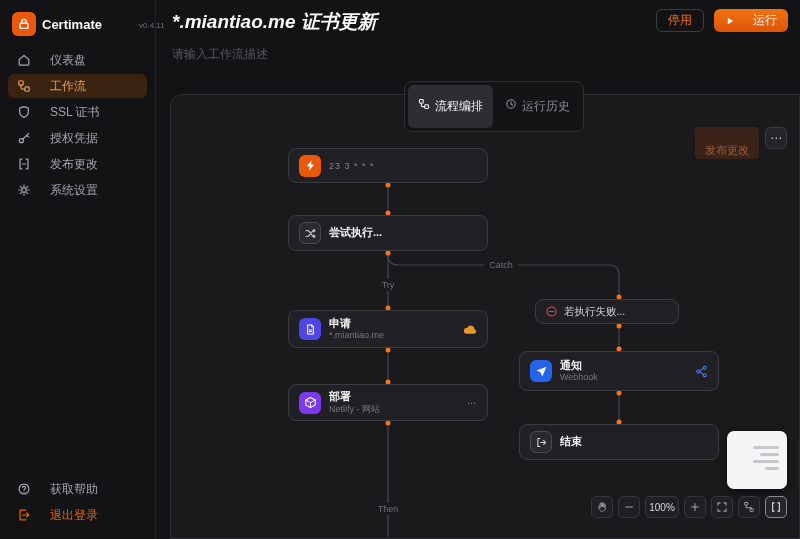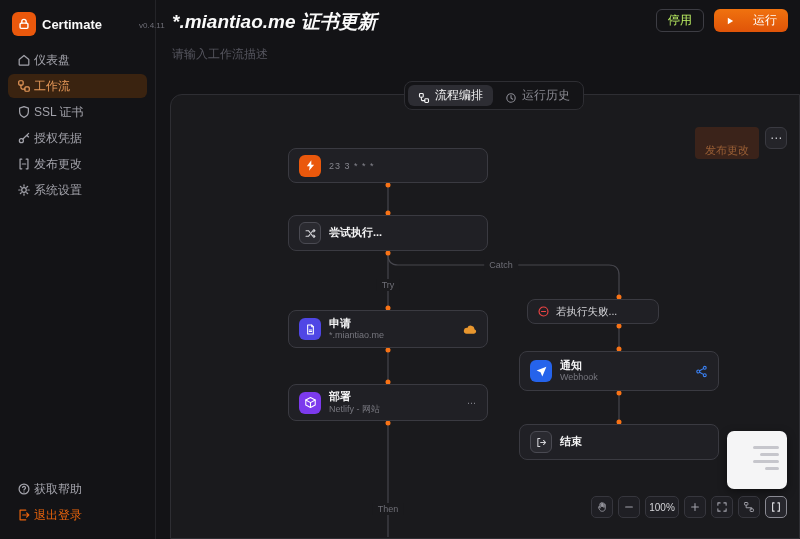--- a/index.html
+++ b/index.html
@@ -16,51 +16,51 @@
     position:absolute; left:0; top:0; width:156px; height:539px;
     background:#131316; border-right:1px solid #242428;
     display:flex; flex-direction:column; padding:10px 8px 10px;
   }
   .logo-row { display:flex; align-items:center; gap:6px; padding:2px 4px 12px; }
   .logo-badge { width:24px; height:24px; border-radius:6px; background:#ea580c;
     display:flex; align-items:center; justify-content:center; flex:none; }
   .app-name { font-size:13px; font-weight:bold; color:#fafafa; }
   .app-version { font-size:8px; color:#6f6f78; margin-top:2px;margin-left:31px; }
   .nav-item {
-    display:flex; align-items:center; gap:3px; height:24px; padding:0 8px;
+    display:flex; align-items:center; gap:19px; height:24px; padding:0 8px;
     border-radius:6px; font-size:12px; color:#a3a3ab; margin-bottom:2px; cursor:pointer;
   }
   .nav-item .ic { width:15px; height:15px; display:flex; align-items:center; justify-content:center; flex:none; }
   .nav-item.active { background:#3a2310; color:#e89a5a; }
   .nav-item.logout { color:#e8630c; }
   .sidebar-spacer { flex:1; }
 
   
   .header { position:absolute; left:156px; top:0; right:0; height:94px; }
   .page-title { position:absolute; left:16px; top:9px; font-size:19px; font-weight:600; color:#fafafa; white-space:nowrap;font-style:italic; }
   .page-desc { position:absolute; left:16px; top:46px; font-size:12px; color:#55555e; cursor:text; }
   .hdr-actions { position:absolute; right:12px; top:9px; display:flex; gap:10px; }
   .btn-ghost {
     height:23px; padding:0 11px; border:1px solid #3d3d44; border-radius:6px;
-    background:transparent; color:#bef264; font-size:12px; display:flex; align-items:center; cursor:pointer;
+    background:transparent; color:#f97316; font-size:12px; display:flex; align-items:center; cursor:pointer;
     font-family:inherit;
   }
   .btn-primary {
     height:23px; padding:0 11px; border:none; border-radius:6px;
     background:linear-gradient(#f0720f,#e05408); color:#fff; font-size:12px;
     display:flex; align-items:center; gap:18px; cursor:pointer; font-family:inherit;
   }
 
   
   .tabs {
     position:absolute; left:404px; top:81px; z-index:6;
     display:flex; gap:2px; background:#141417; border:1px solid #2e2e33;
     border-radius:8px; padding:3px;
   }
-  .tab { display:flex; align-items:flex-end; gap:5px; padding:2px 10px; border-radius:6px;
+  .tab { display:flex; align-items:flex-start; gap:5px; padding:13px 10px; border-radius:6px;
     font-size:12px; color:#8b8b93; cursor:pointer; white-space:nowrap; }
   .tab.active { background:#2d2d33; color:#f4f4f5; }
 
   
   .canvas {
     position:absolute; left:170px; top:94px; right:0; bottom:0;
     background:#1a1a1d; border:1px solid #2e2e33; border-radius:12px 0 0 0; overflow:hidden;
   }
   .wires { position:absolute; left:0; top:0; pointer-events:none; }
   .dot { position:absolute; width:5px; height:5px; border-radius:50%; background:#f97316;
@@ -307,21 +307,21 @@
             <path d="M2.2 5 8 8.2 13.8 5M8 8.2v6"></path>
           </svg>
         </span>
       <span class="ntexts">
         <span class="ntitle">部署</span>
         <span class="nsub">Netlify - 网站</span>
       </span>
       <span class="nright">⋯</span>
     </div>
 
-    <div class="node node-sm" style="left:356px;top:204px;width:132px">
+    <div class="node node-sm" style="left:364px;top:204px;width:144px">
       <span style="color:#ef4444;display:flex">
           <svg class="sic" width="13" height="13" viewBox="0 0 16 16" fill="none" stroke="currentColor" stroke-width="1.4" stroke-linecap="round">
             <circle cx="8" cy="8" r="5.5"></circle>
             <path d="M5.5 8h5"></path>
           </svg>
         </span>
       <span class="ntitle">若执行失败...</span>
     </div>
 
     <div class="node" style="left:348px;top:256px;width:200px;height:40px">

